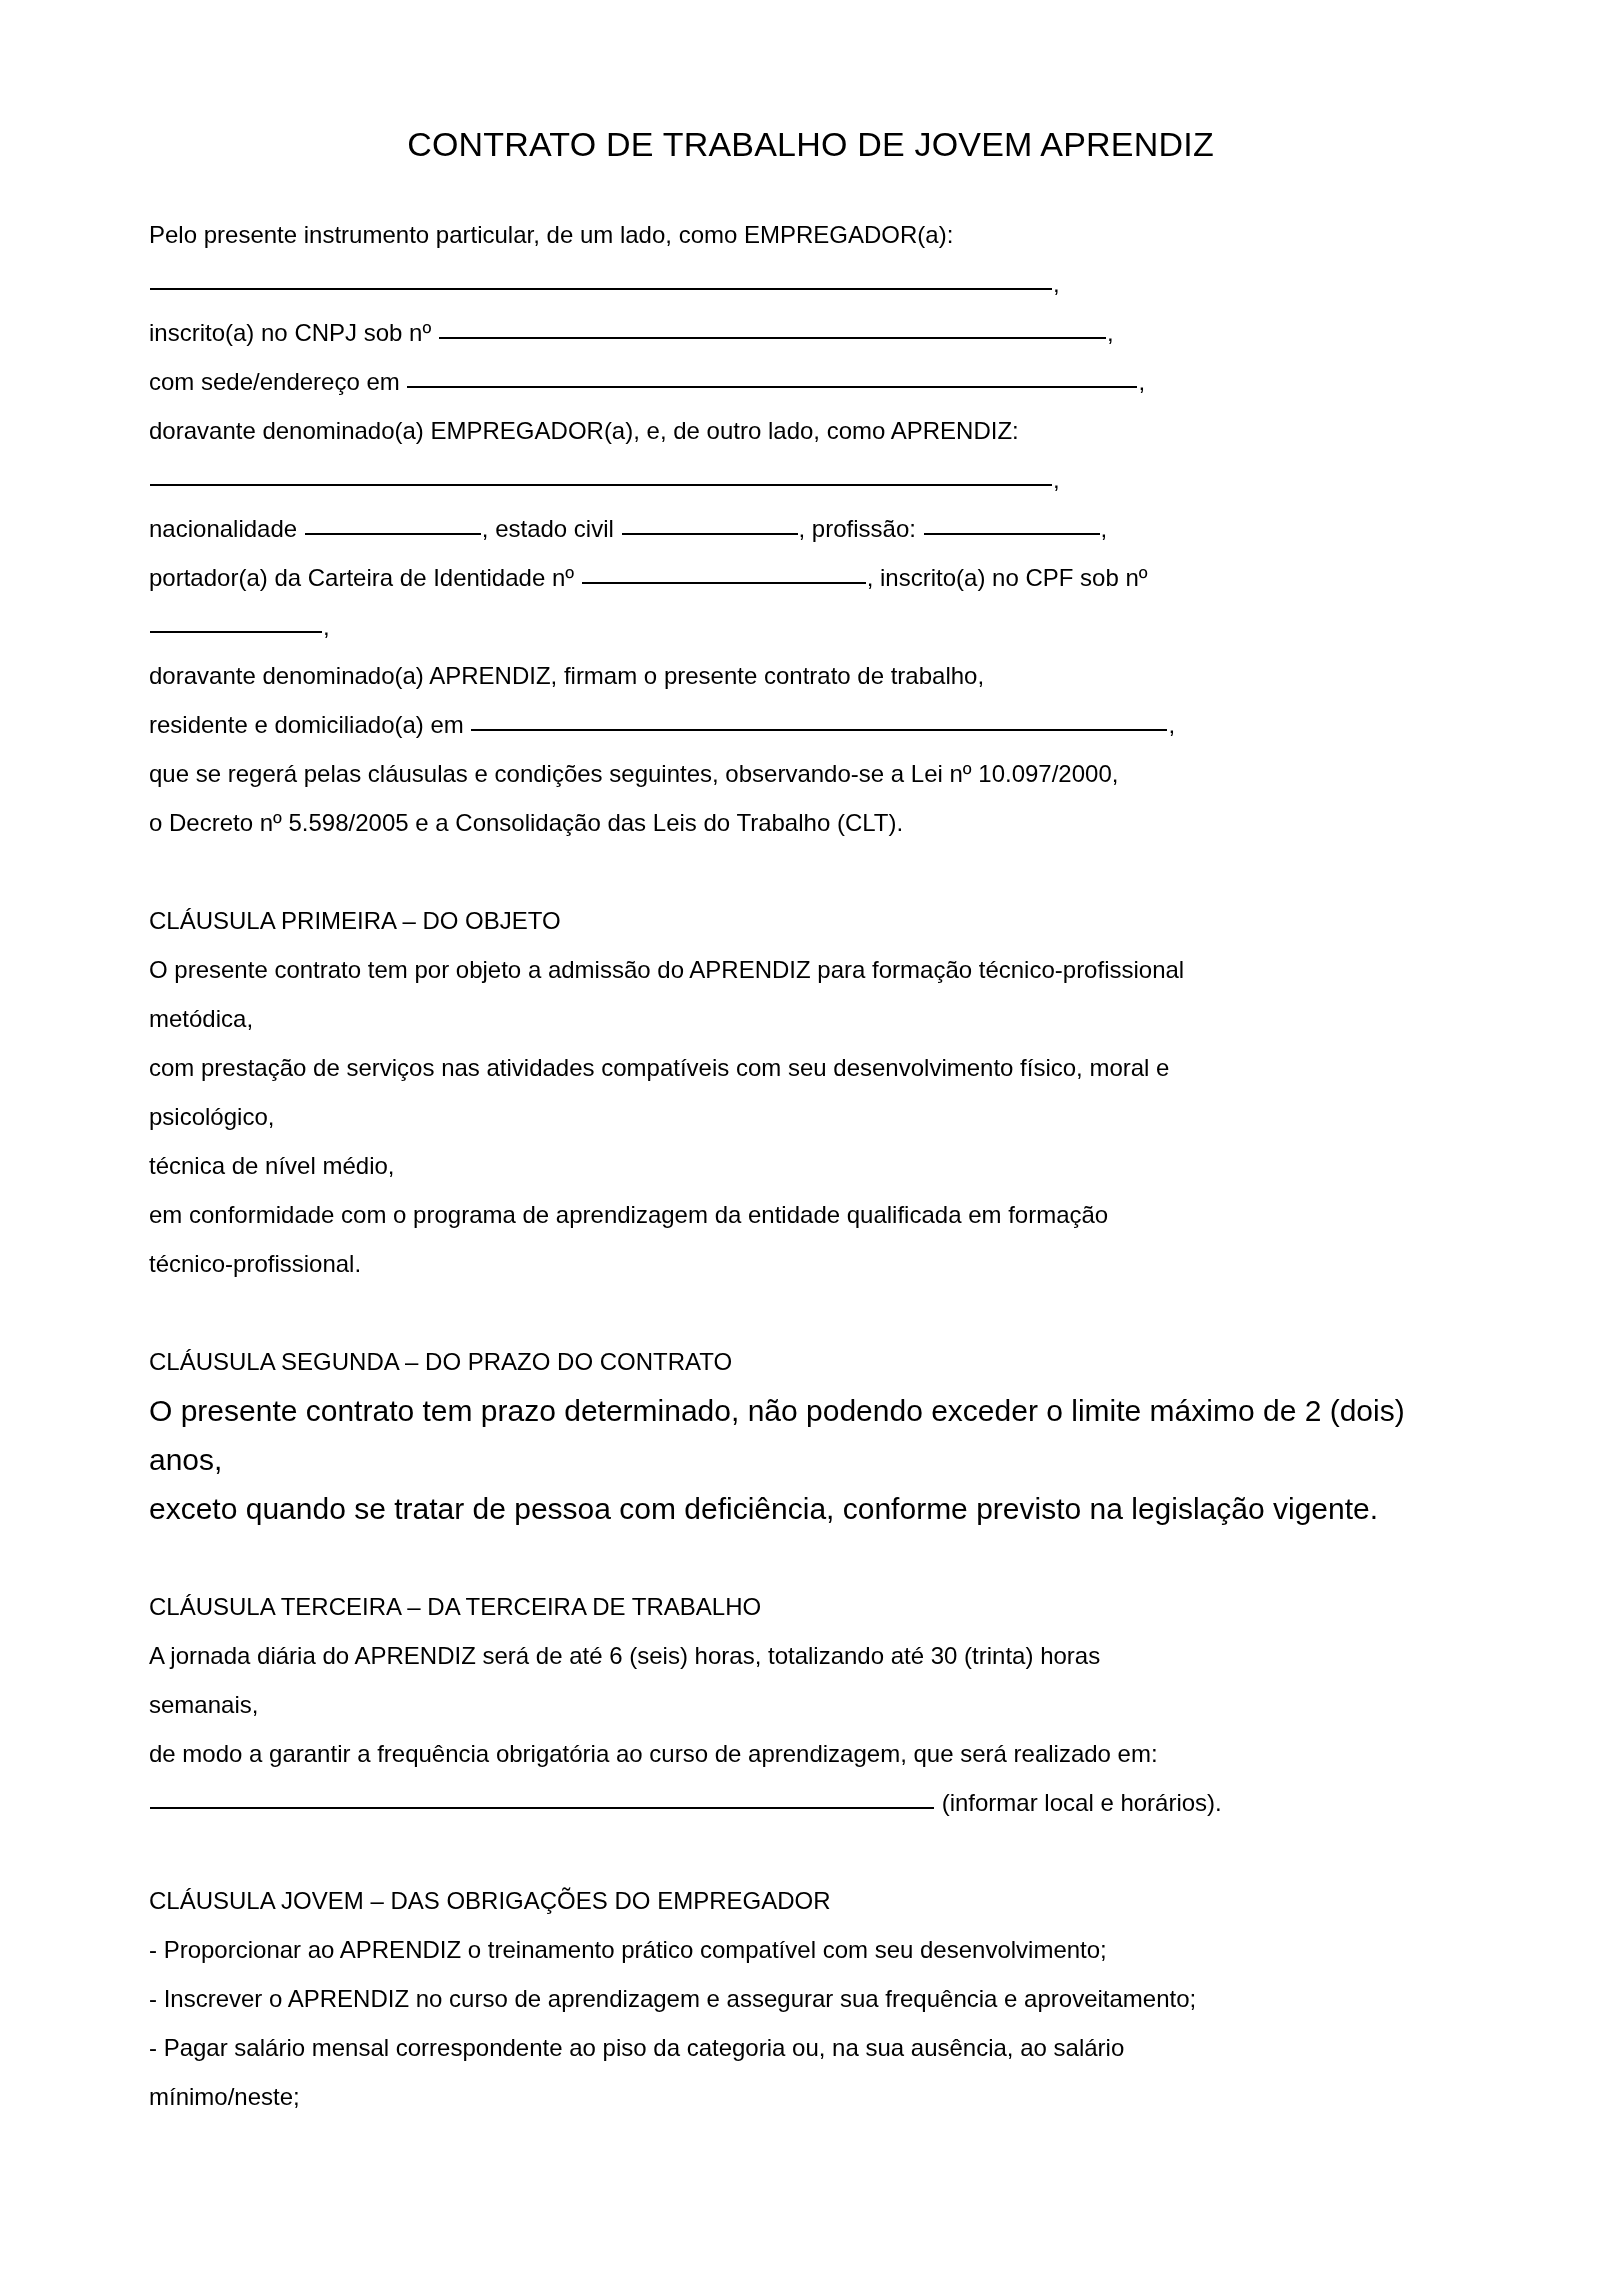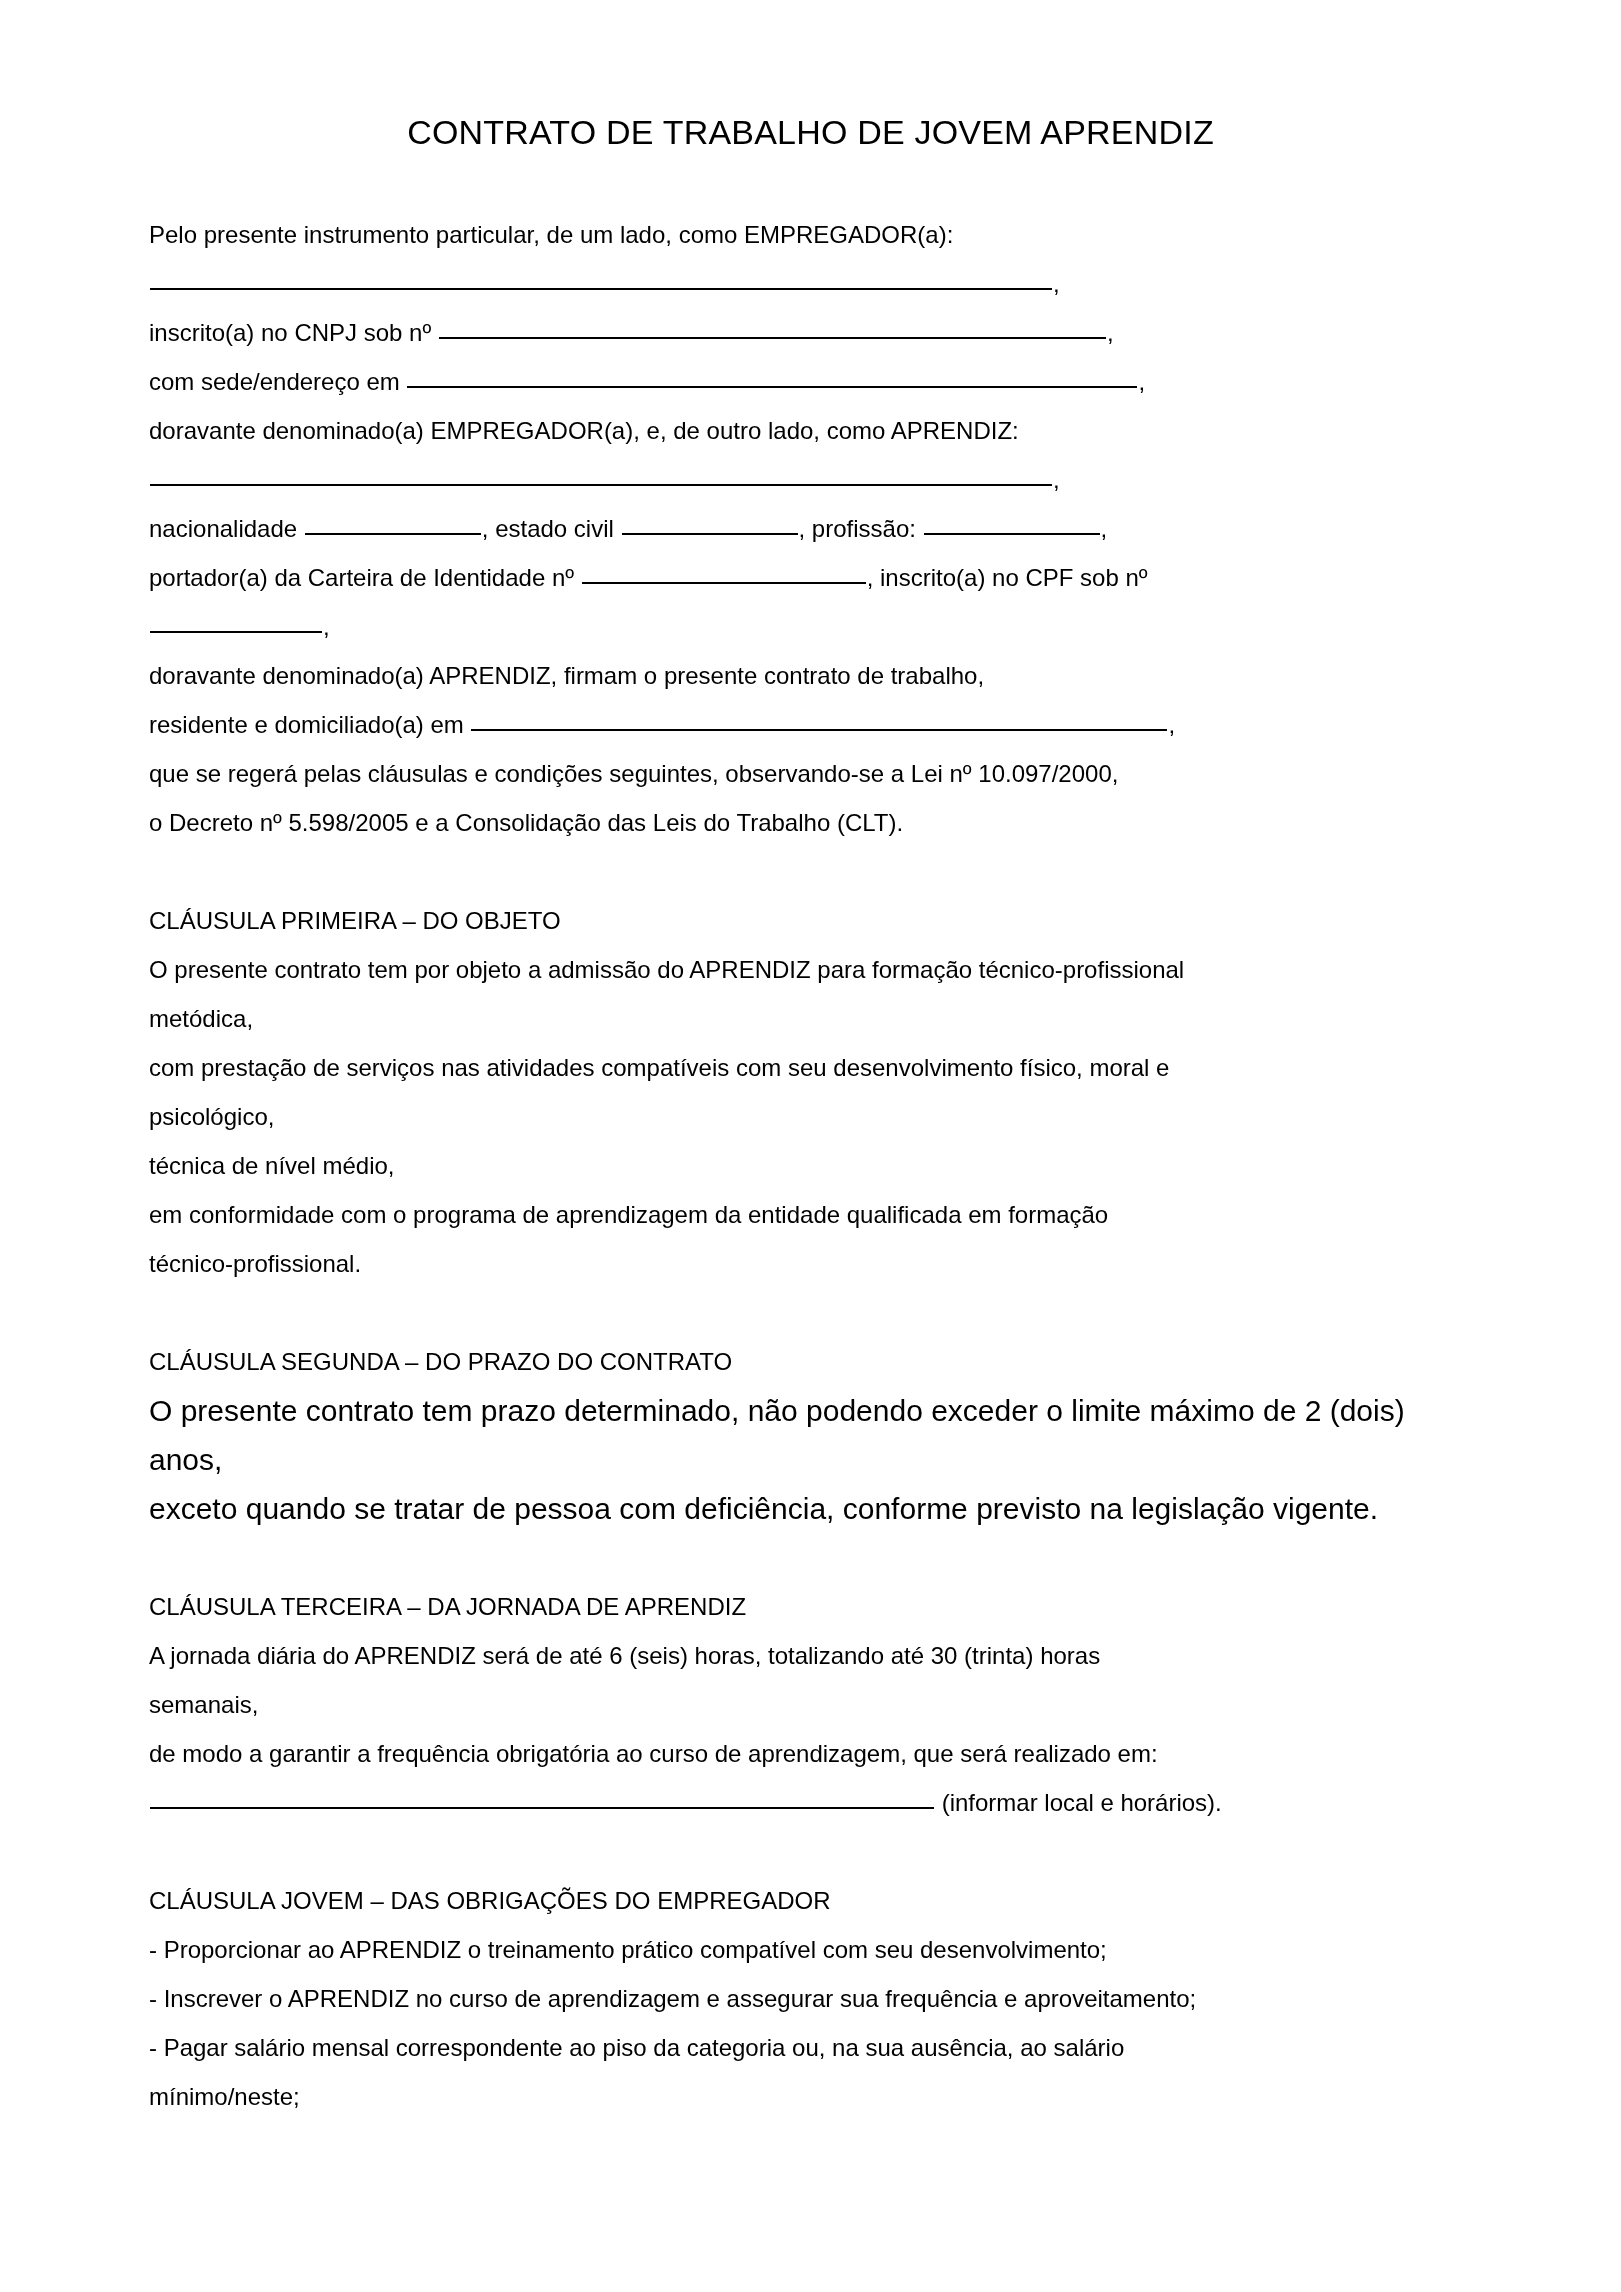--- a/index.html
+++ b/index.html
@@ -22,21 +22,21 @@
     background: #ffffff;
     box-sizing: border-box;
     padding: 0;
     overflow: hidden;
   }
   .doc-title {
     text-align: center;
     font-size: 34px;
     font-weight: 400;
     letter-spacing: 0.2px;
-    margin: 4px;
+    margin: 16px;
     padding-top: 110px;
     padding-bottom: 0;
     line-height: 1.1;
   }
   .body-area {
     position: absolute;
     left: 149px;
     top: 210px;
     width: 1333px;
   }
@@ -121,21 +121,21 @@
     <div class="line">técnico-profissional.</div>
 
     <div class="spacer"></div>
 
     <div class="line heading">CLÁUSULA SEGUNDA – DO PRAZO DO CONTRATO</div>
     <div class="line small">O presente contrato tem prazo determinado, não podendo exceder o limite máximo de 2 (dois) anos,</div>
     <div class="line small">exceto quando se tratar de pessoa com deficiência, conforme previsto na legislação vigente.</div>
 
     <div class="spacer"></div>
 
-    <div class="line heading">CLÁUSULA TERCEIRA – DA JORNADA DE APRENDIZ</div>
+    <div class="line heading">CLÁUSULA TERCEIRA – DA TERCEIRA DE TRABALHO</div>
     <div class="line">A jornada diária do APRENDIZ será de até 6 (seis) horas, totalizando até 30 (trinta) horas</div>
     <div class="line">semanais,</div>
     <div class="line">de modo a garantir a frequência obrigatória ao curso de aprendizagem, que será realizado em:</div>
     <div class="line"><span class="blank w-local"></span><span> (informar local e horários).</span></div>
 
     <div class="spacer"></div>
 
     <div class="line heading">CLÁUSULA JOVEM – DAS OBRIGAÇÕES DO EMPREGADOR</div>
     <div class="line">- Proporcionar ao APRENDIZ o treinamento prático compatível com seu desenvolvimento;</div>
     <div class="line">- Inscrever o APRENDIZ no curso de aprendizagem e assegurar sua frequência e aproveitamento;</div>

